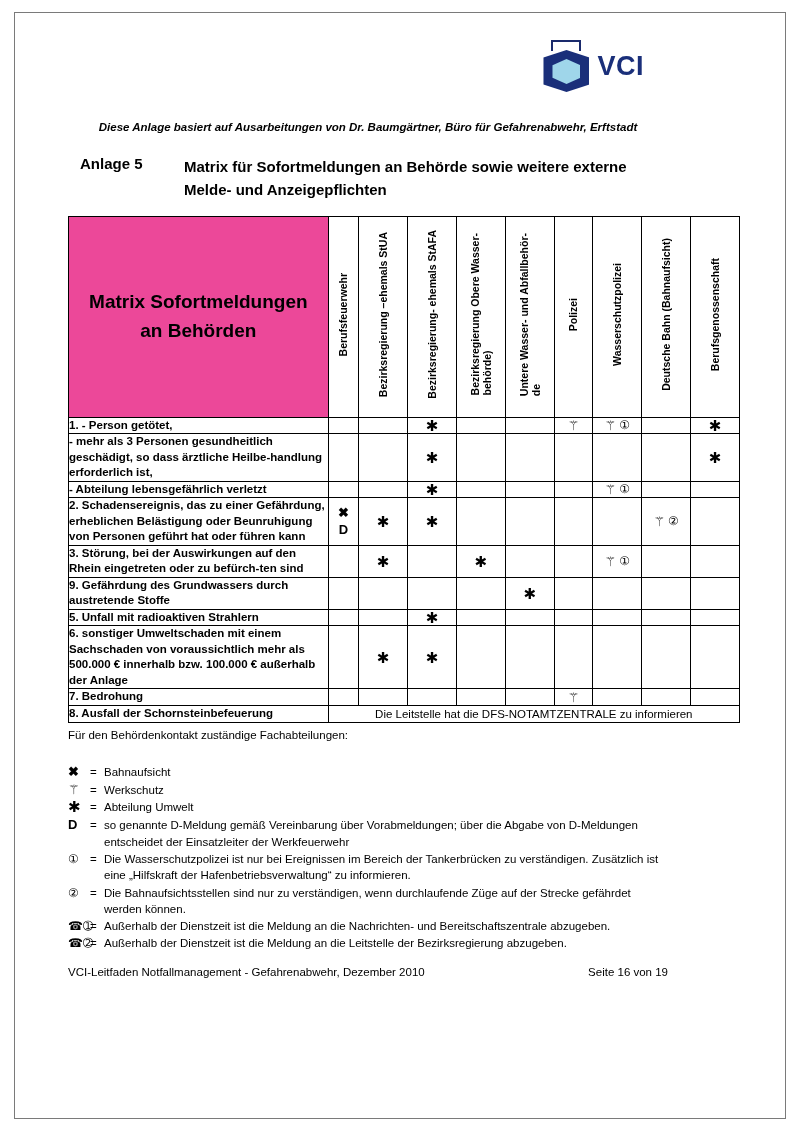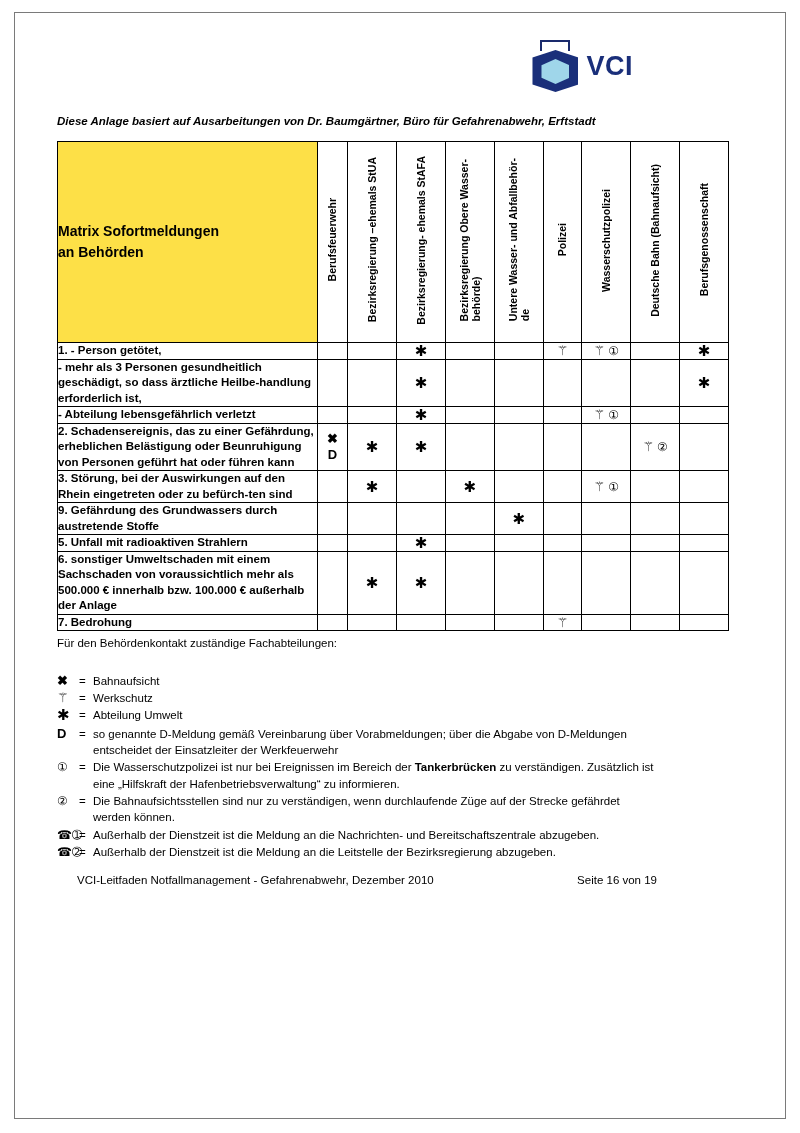--- a/index.html
+++ b/index.html
@@ -1,78 +1,82 @@
 <!DOCTYPE html>
 <html><head>
 <meta charset="utf-8">
 <style>
   html,body{margin:0;padding:0;background:#ffffff;}
   body{width:800px;height:1133px;font-family:"Liberation Sans",sans-serif;color:#000;}
   .page{position:relative;width:800px;height:1133px;box-sizing:border-box;}
   .frame{position:absolute;left:14px;top:12px;right:14px;bottom:14px;border:1px solid #7a7a7a;background:#fff;}
-  .inner{position:absolute;left:42px;top:22px;width:600px;}
+  .inner{position:absolute;left:53px;top:22px;width:600px;}
 
   
   .logo-row{display:flex;justify-content:flex-end;align-items:center;height:62px;padding-right:24px;}
   .logo-mark{width:46px;height:52px;position:relative;margin-right:8px;}
   .logo-mark .top{position:absolute;left:8px;top:0;width:30px;height:11px;border:2px solid #1a2a6c;border-bottom:none;box-sizing:border-box;}
   .logo-mark .body{position:absolute;left:0;top:10px;width:46px;height:42px;background:#1a2f7a;clip-path:polygon(0% 18%,50% 0%,100% 18%,100% 82%,50% 100%,0% 82%);}
   .logo-mark .hex{position:absolute;left:9px;top:19px;width:28px;height:25px;background:#9fd6ea;clip-path:polygon(0% 25%,50% 0%,100% 25%,100% 75%,50% 100%,0% 75%);}
   .logo-text{font-size:27px;font-weight:bold;color:#1a2f7a;letter-spacing:0.5px;}
 
-  .credit{font-style:italic;font-weight:bold;font-size:11.5px;margin:18px 0 0 0;}
+  .credit{font-style:italic;font-weight:bold;font-size:11.5px;text-align:center;margin:24px 0 0 0;}
 
   .title-row{display:flex;margin-top:22px;margin-left:12px;}
   .title-label{font-size:15px;font-weight:bold;width:104px;flex:none;}
   .title-text{font-size:15px;font-weight:bold;line-height:1.55;}
 
   
   table.matrix{border-collapse:collapse;margin-top:14px;width:672px;table-layout:fixed;}
   table.matrix td,table.matrix th{border:1px solid #000;padding:0;vertical-align:middle;}
-  .hdr-main{background:#fde047;font-size:14px;font-weight:bold;line-height:1.5;height:200px;}
+  .hdr-main{background:#ec4899;font-size:19px;font-weight:bold;text-align:center;line-height:1.5;height:200px;}
   .vhead{height:200px;text-align:center;vertical-align:bottom;padding-bottom:6px;}
   .vhead span{display:inline-block;writing-mode:vertical-rl;transform:rotate(180deg);font-size:10.5px;font-weight:bold;white-space:pre-line;line-height:1.15;text-align:left;}
   .rowlabel{font-size:11.5px;font-weight:bold;text-align:left;padding:5px 6px;line-height:1.35;}
   .cell{text-align:center;font-size:13px;height:100%;}
   .cell .marks{display:flex;justify-content:center;align-items:center;gap:3px;line-height:1;}
   .star{font-size:15px;line-height:1;}
   .ws{font-size:13px;line-height:1;}
   .wfw{font-weight:bold;font-size:13px;line-height:1.2;}
   .circnum{font-size:12px;line-height:1;}
   .merged-note{font-size:11.5px;text-align:center;padding:5px 4px;line-height:1.4;}
 
   
   .legend{margin-top:4px;font-size:11.5px;line-height:1.42;}
   .legend .head{font-weight:normal;margin-bottom:21px;}
   .legend .line{display:flex;margin-bottom:1px;}
   .legend .sym{width:22px;flex:none;text-align:left;}
   .legend .eq{width:14px;flex:none;}
   .legend .txt{flex:1;}
-  b{font-weight:bold;}
-
-  .footer{display:flex;justify-content:space-between;font-size:11.5px;margin-top:14px;margin-left:20px;}
+  b{font-weight:normal;}
+
+  .footer{display:flex;justify-content:space-between;font-size:11.5px;margin-top:14px;}
 </style>
 </head>
 <body>
 
 <div class="page">
   <div class="frame">
     <div class="inner">
 
       <div class="logo-row">
         <div class="logo-mark">
           <div class="top"></div>
           <div class="body"></div>
           <div class="hex"></div>
         </div>
         <div class="logo-text">VCI</div>
       </div>
 
       <div class="credit">Diese Anlage basiert auf Ausarbeitungen von Dr. Baumgärtner, Büro für Gefahrenabwehr, Erftstadt</div>
 
+      <div class="title-row">
+        <div class="title-label">Anlage 5</div>
+        <div class="title-text">Matrix für Sofortmeldungen an Behörde sowie weitere externe Melde- und Anzeigepflichten</div>
+      </div>
 
       <table class="matrix">
         <colgroup>
           <col style="width:255px">
           <col style="width:30px">
             <col style="width:48px">
             <col style="width:48px">
           <col style="width:48px">
             <col style="width:48px">
             <col style="width:38px">
@@ -281,20 +285,24 @@
               <td class="cell"></td>
               <td class="cell">
                 <div class="marks">
                   <span class="ws">⚚</span>
                 </div>
               </td>
               <td class="cell"></td>
               <td class="cell"></td>
               <td class="cell"></td>
             </tr>
+            <tr>
+              <td class="rowlabel">8. Ausfall der Schornsteinbefeuerung</td>
+              <td class="merged-note" colspan="9">Die Leitstelle hat die DFS-NOTAMTZENTRALE zu informieren</td>
+            </tr>
           </tbody>
       </table>
 
       <div class="legend">
         <div class="head">Für den Behördenkontakt zuständige Fachabteilungen:</div>
         <div id="legend-list">
             <div class="line">
               <div class="sym"><span class="wfw">✖</span></div>
               <div class="eq">=</div>
               <div class="txt">Bahnaufsicht</div>

